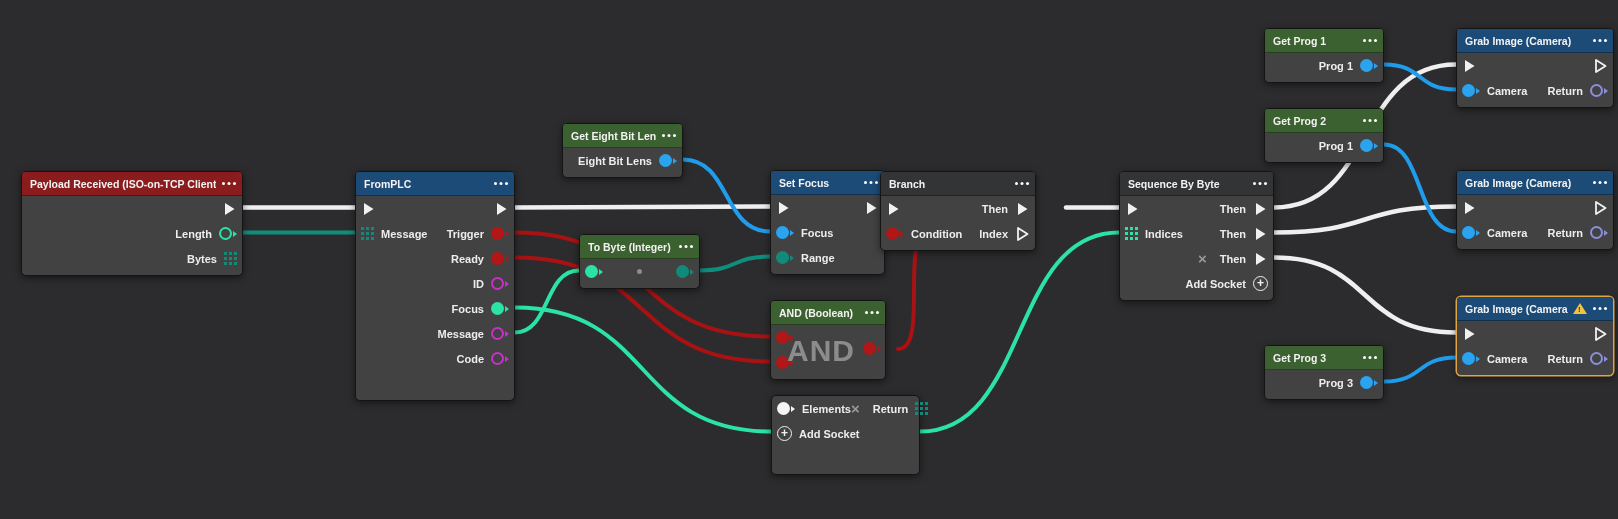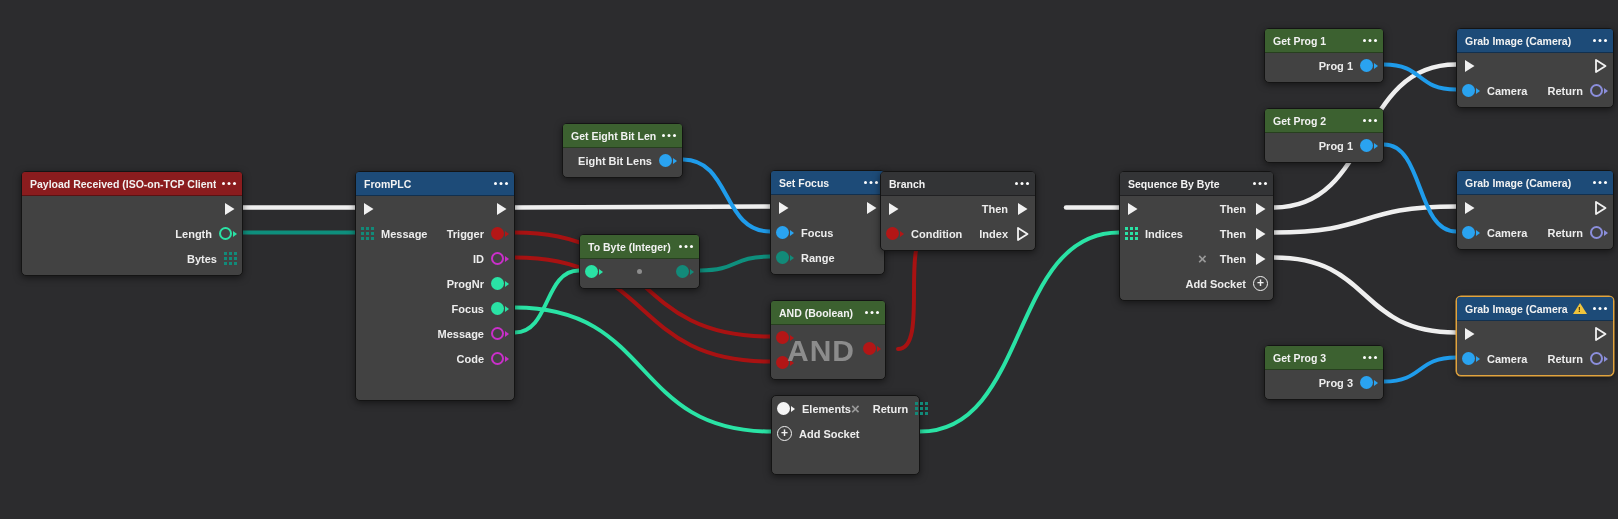--- a/index.html
+++ b/index.html
@@ -146,33 +146,33 @@
           <span class="grp right">
             <span class="lbl">Trigger</span>
             <span class="pwrap">
               <span class="pcircle filled" style="--pc: #b31616;"></span>
               <span class="nub" style="border-left-color: rgb(179, 22, 22);"></span>
             </span>
           </span>
         </div>
         <div class="row">
           <span class="grp right">
+            <span class="lbl">Ready</span>
+            <span class="pwrap">
+              <span class="pcircle filled" style="--pc: #b31616;"></span>
+              <span class="nub" style="border-left-color: rgb(179, 22, 22);"></span>
+            </span>
+          </span>
+        </div>
+        <div class="row">
+          <span class="grp right">
             <span class="lbl">ID</span>
             <span class="pwrap">
               <span class="pcircle open" style="--pc: #c92fc9;"></span>
               <span class="nub" style="border-left-color: rgb(201, 47, 201);"></span>
-            </span>
-          </span>
-        </div>
-        <div class="row">
-          <span class="grp right">
-            <span class="lbl">ProgNr</span>
-            <span class="pwrap">
-              <span class="pcircle filled" style="--pc: #2ae3a5;"></span>
-              <span class="nub" style="border-left-color: rgb(42, 227, 165);"></span>
             </span>
           </span>
         </div>
         <div class="row">
           <span class="grp right">
             <span class="lbl">Focus</span>
             <span class="pwrap">
               <span class="pcircle filled" style="--pc: #2ae3a5;"></span>
               <span class="nub" style="border-left-color: rgb(42, 227, 165);"></span>
             </span>

